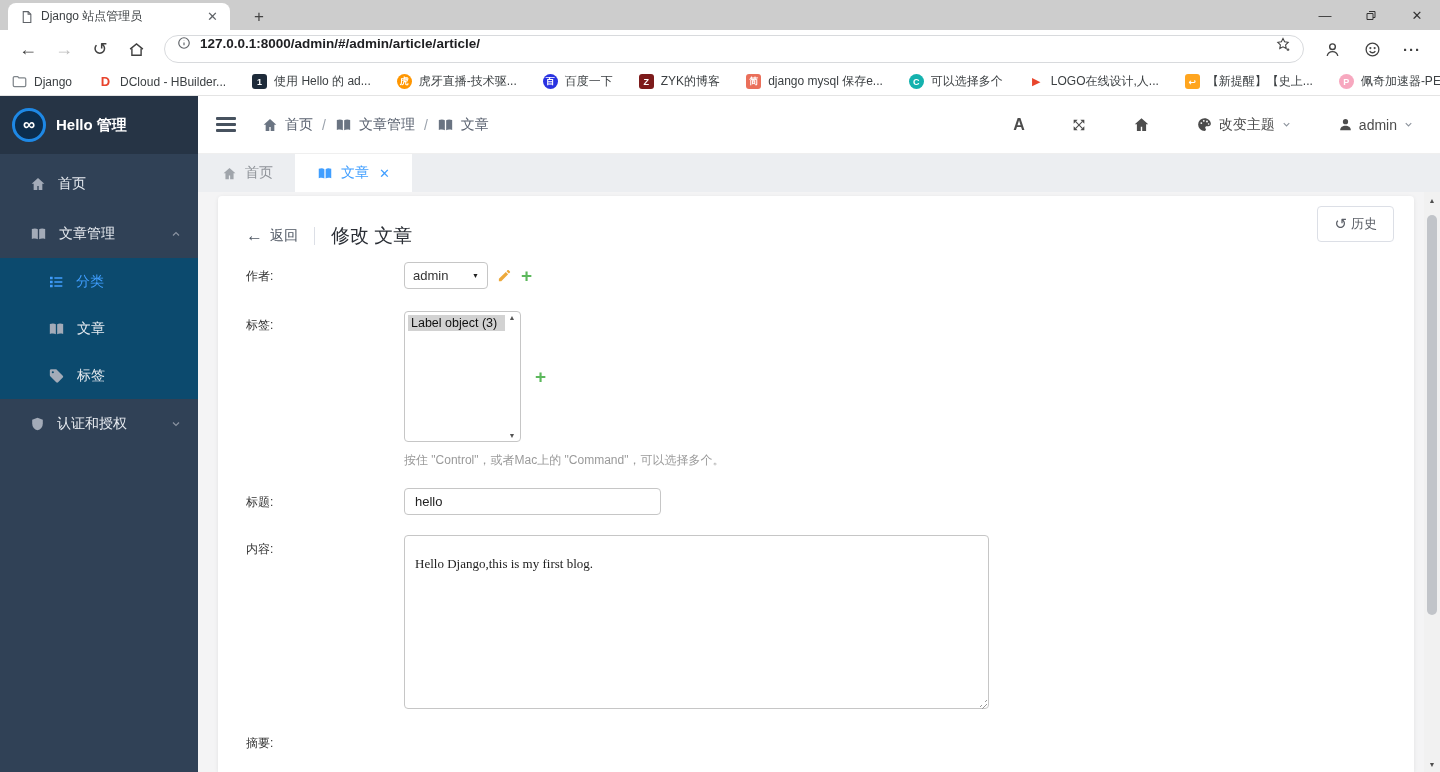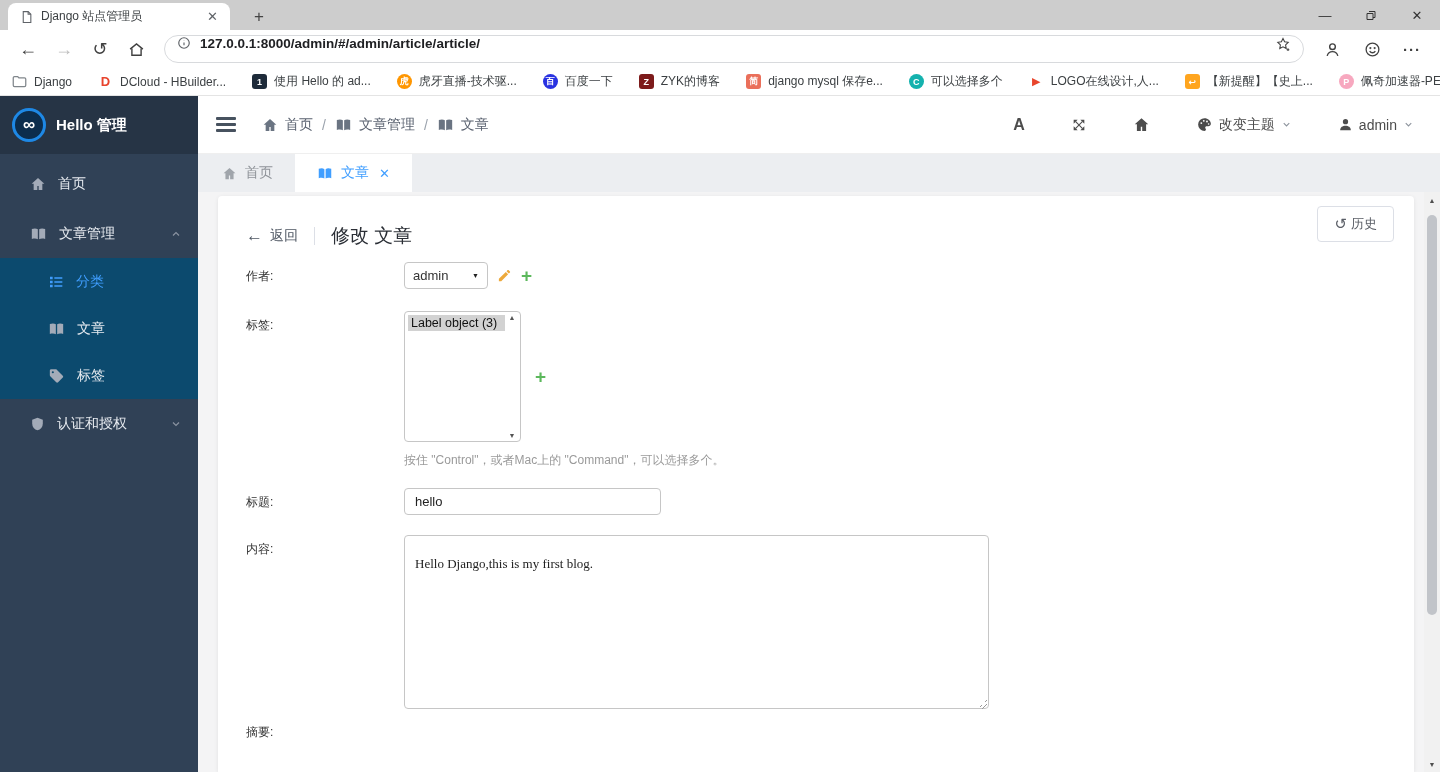--- a/index.html
+++ b/index.html
@@ -107,21 +107,21 @@
   .back-arrow { font-size:17px; }
   .vdiv { width:1px; height:18px; background:#dcdfe6; }
   .page-title { font-size:19px; color:#2b2f36; }
 
   .frow { display:flex; }
   .frow > label { width:158px; flex:none; font-size:12px; color:#333; padding-top:6px; }
   .r-author { margin-top:12px; }
   .r-tags { margin-top:22px; }
   .r-title { margin-top:19px; }
   .r-content { margin-top:20px; }
-  .r-summary { margin-top:5px; }
+  .r-summary { margin-top:16px; }
   .ctl { display:flex; align-items:center; gap:9px; }
   .ctl-col { display:flex; flex-direction:column; }
 
   .select-box { width:84px; height:27px; border:1px solid #c6c6c6; border-radius:4px;
     display:flex; align-items:center; padding:0 8px; font-size:13px; color:#333; background:#fff; }
   .select-caret { margin-left:auto; font-size:7px; color:#222; }
   .pencil { color:#eda93b; }
   .plus { color:#5cb85c; font-size:19px; font-weight:700; line-height:1; }
 
   .ms-wrap { display:flex; align-items:center; gap:14px; }

